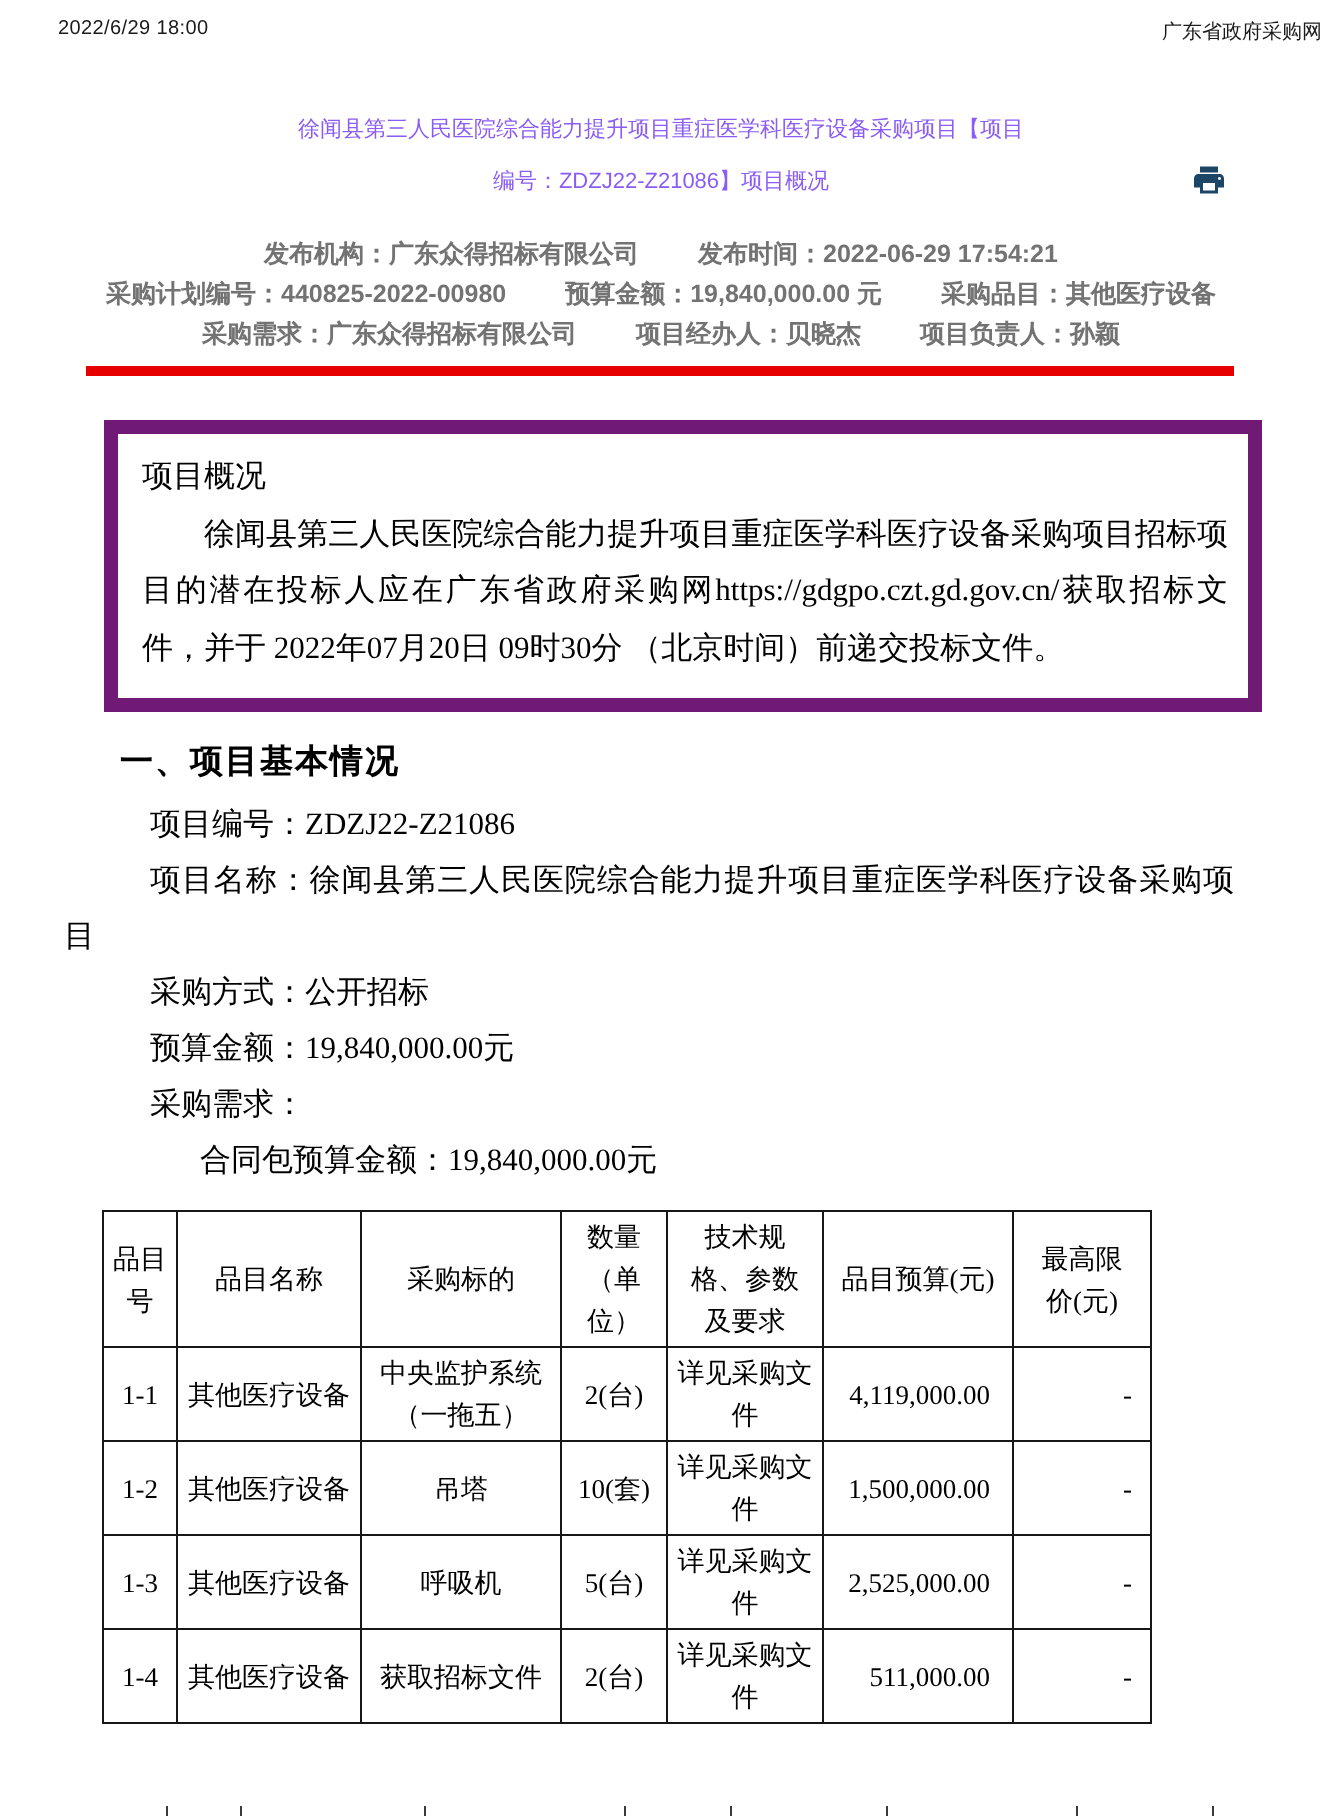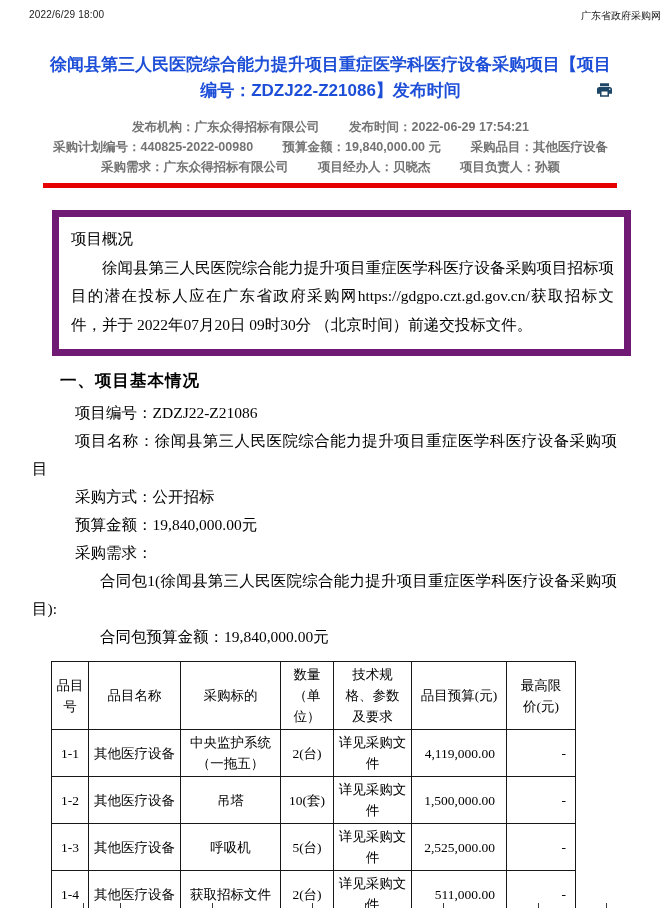--- a/index.html
+++ b/index.html
@@ -21,23 +21,23 @@
   }
   .topbar .datetime { position:absolute; left:29px; top:9px; letter-spacing:0.2px; }
   .topbar .site { text-align:right; padding-top:9px; }
 
   
   .title-block {
     position:relative;
     margin:30px 45px 0 45px;
     text-align:center;
     font-family:"Liberation Sans","DejaVu Sans",sans-serif;
-    font-weight:bold;
-    font-size:17px; line-height:26px;
-    color:#1d4ed8;
+    font-weight:normal;
+    font-size:11px; line-height:26px;
+    color:#8b5cf6;
   }
   .print-btn {
     position:absolute; right:2px; top:29px;
     width:19px; height:18px; cursor:pointer;
     background:none; border:none; padding:0;
   }
   .print-btn svg { display:block; }
 
   
   .meta {
@@ -116,21 +116,21 @@
 
 <div class="page">
 
   <div class="topbar">
     <span class="datetime">2022/6/29 18:00</span>
     <div class="site">广东省政府采购网</div>
   </div>
 
   <div class="title-block">
     <span style="display:block;">徐闻县第三人民医院综合能力提升项目重症医学科医疗设备采购项目【项目</span>
-    <span style="display:block;">编号：ZDZJ22-Z21086】发布时间</span>
+    <span style="display:block;">编号：ZDZJ22-Z21086】项目概况</span>
     <button class="print-btn" title="">
       <span>
         <svg width="19" height="18" viewBox="0 0 24 24">
           <path fill="#1c4566" d="M19 8H5c-1.66 0-3 1.34-3 3v6h4v4h12v-4h4v-6c0-1.66-1.34-3-3-3zm-3 11H8v-5h8v5zm3-7c-.55 0-1-.45-1-1s.45-1 1-1 1 .45 1 1-.45 1-1 1zm-1-9H6v4h12V3z"></path>
         </svg>
       </span>
     </button>
   </div>
 
   <div class="meta">
@@ -157,21 +157,20 @@
     <p><span>徐闻县第三人民医院综合能力提升项目重症医学科医疗设备采购项目招标项目的潜在投标人应在广东省政府采购网</span><span class="url">https://gdgpo.czt.gd.gov.cn/</span><span>获取招标文件，并于 2022年07月20日 09时30分 （北京时间）前递交投标文件。</span></p>
   </div>
 
   <div class="body-text">
     <h2 class="section-heading">一、项目基本情况</h2>
     <p class="field">项目编号：ZDZJ22-Z21086</p>
     <p class="field">项目名称：徐闻县第三人民医院综合能力提升项目重症医学科医疗设备采购项目</p>
     <p class="field">采购方式：公开招标</p>
     <p class="field">预算金额：19,840,000.00元</p>
     <p class="field">采购需求：</p>
-    <p class="pkg">合同包1(徐闻县第三人民医院综合能力提升项目重症医学科医疗设备采购项目):</p>
     <p class="pkg">合同包预算金额：19,840,000.00元</p>
   </div>
 
   <table class="items-table">
     <colgroup>
       <col style="width:37px">
         <col style="width:92px">
         <col style="width:100px">
       <col style="width:53px">
         <col style="width:78px">

